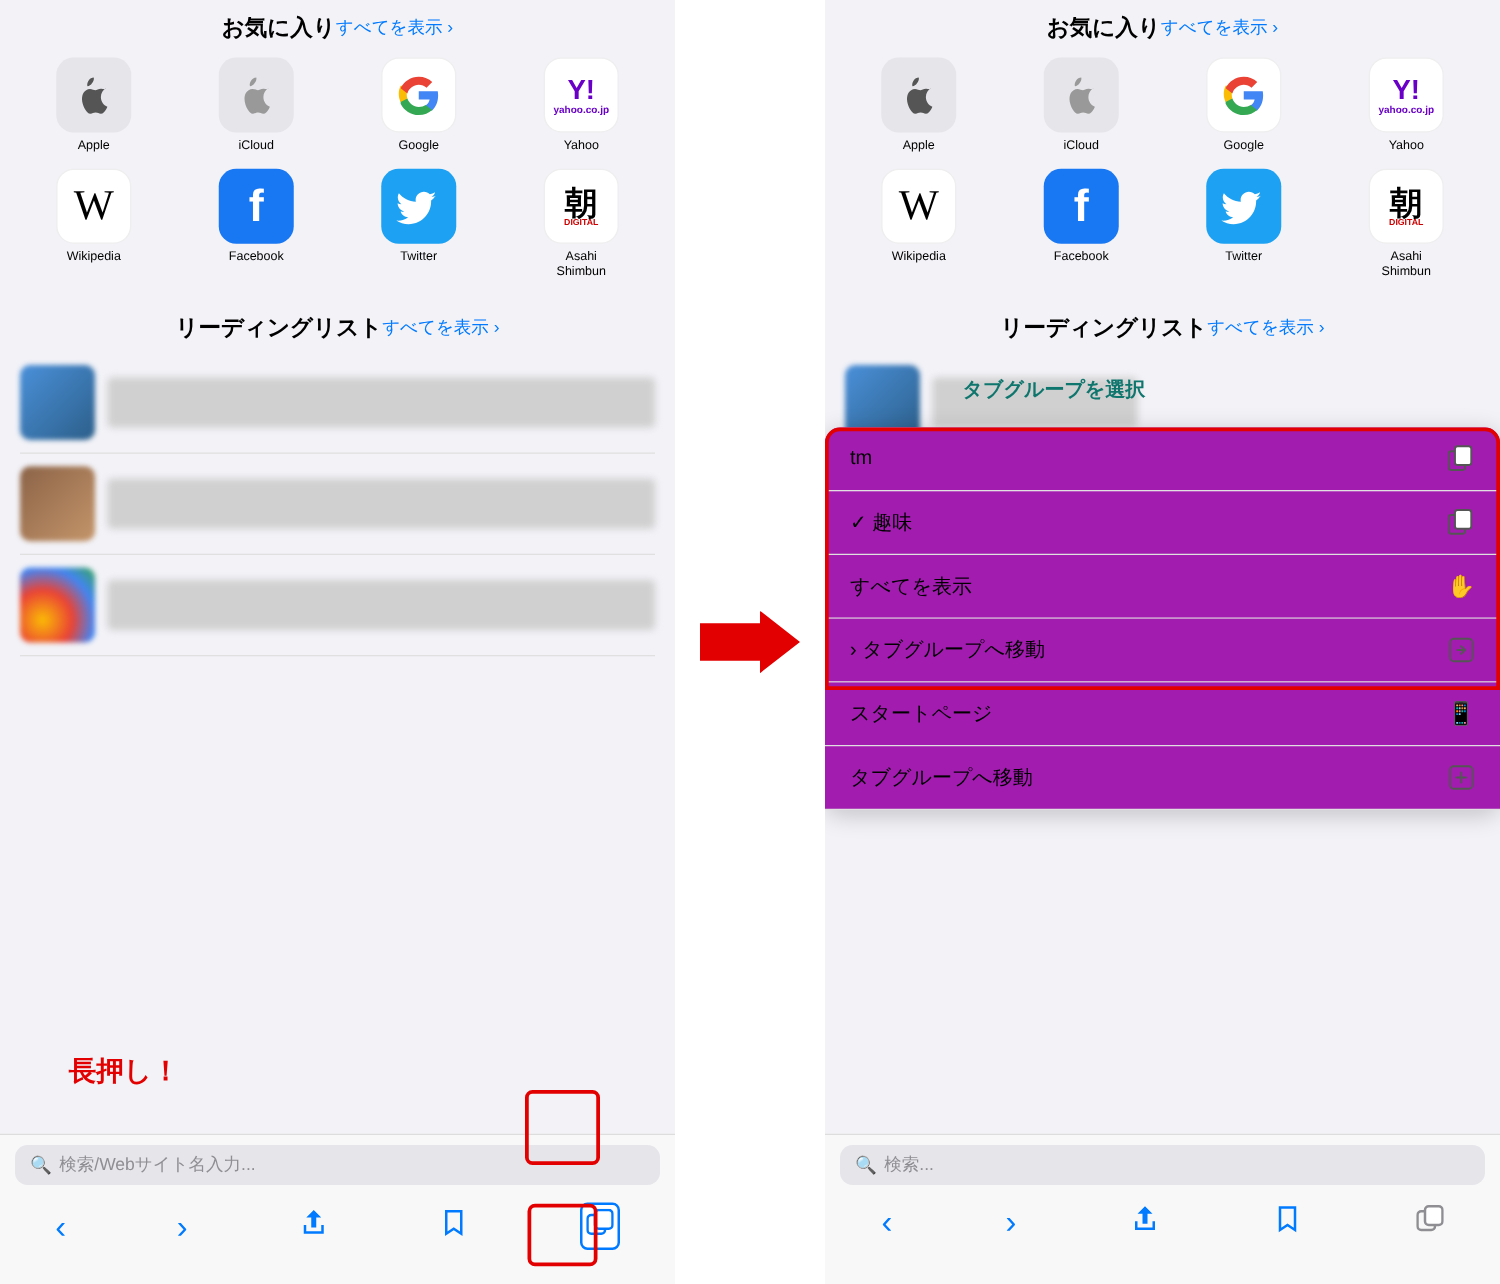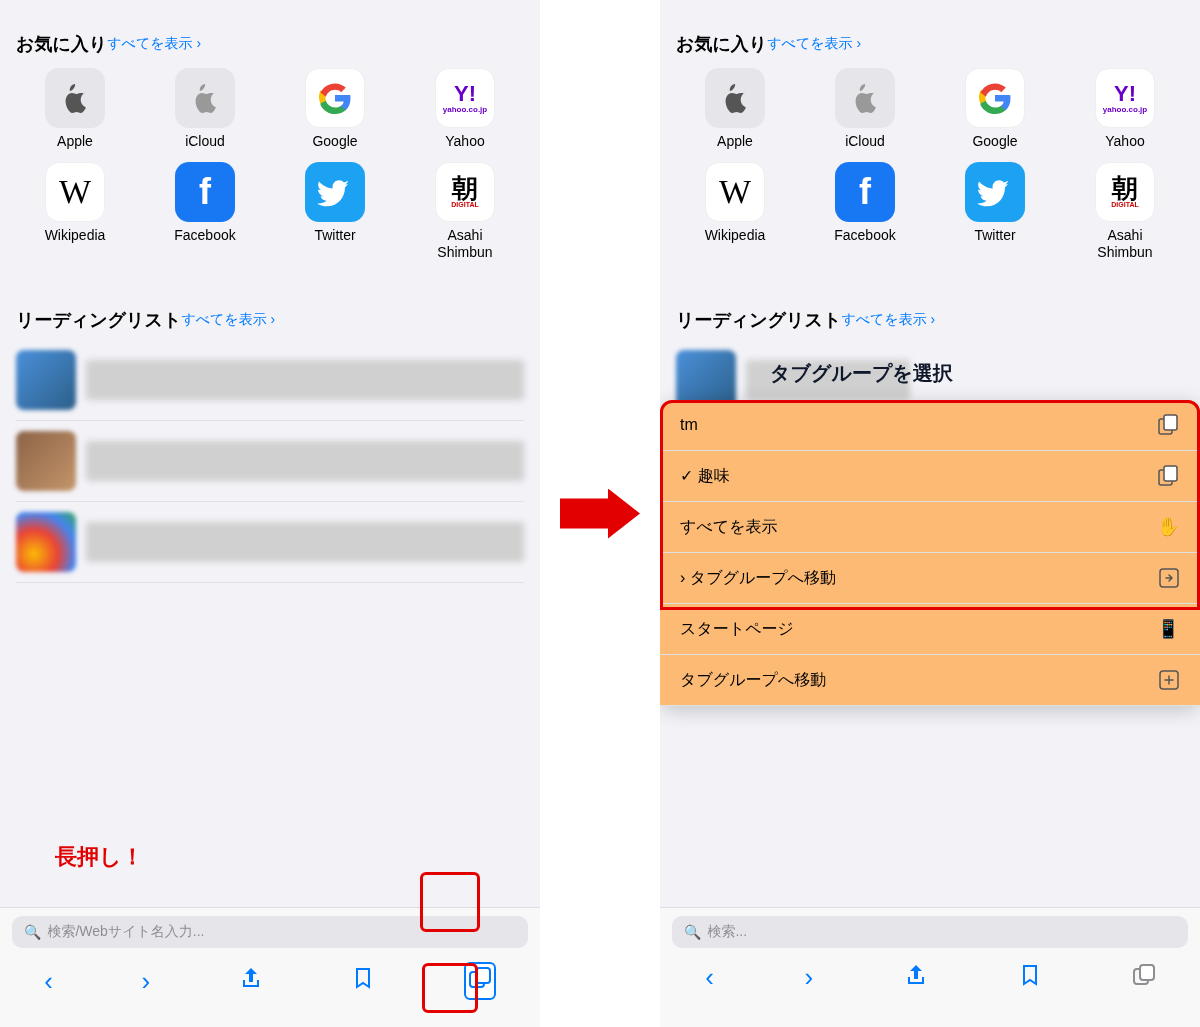--- a/index.html
+++ b/index.html
@@ -33,23 +33,23 @@
     .arrow-red {
       width: 80px;
       height: 50px;
       background: #e30000;
       clip-path: polygon(0 20%, 60% 20%, 60% 0%, 100% 50%, 60% 100%, 60% 80%, 0 80%);
     }
 
     
     .section-header {
       display: flex;
-      justify-content: flex-start;
-      align-items: center;
-      padding: 32px 16px 8px 16px;
+      justify-content: center;
+      align-items: center;
+      padding: 10px 16px 8px 16px;
     }
 
     .section-title {
       font-size: 18px;
       font-weight: 700;
       color: #000;
     }
 
     .section-link {
       font-size: 14px;
@@ -75,21 +75,21 @@
       height: 60px;
       border-radius: 14px;
       display: flex;
       align-items: center;
       justify-content: center;
       overflow: hidden;
       background: #e5e5ea;
     }
 
     .fav-label {
-      font-size: 14px;
+      font-size: 10px;
       color: #000;
       text-align: center;
       line-height: 1.2;
     }
 
     
     .reading-list-section {
       flex: 1;
       padding: 0 16px;
     }
@@ -172,21 +172,21 @@
     }
 
     .menu-item {
       display: flex;
       justify-content: space-between;
       align-items: center;
       padding: 14px 20px;
       border-bottom: 1px solid #e0e0e0;
       font-size: 16px;
       color: #000;
-      background: #fdba74;
+      background: #a21caf;
     }
 
     .menu-item:first-child {
       border-radius: 12px 12px 0 0;
     }
 
     
     .apple-svg { width: 36px; height: 36px; }
 
     
@@ -461,21 +461,21 @@
 
   <div style="padding: 0 16px; flex:1; position:relative;">
     <div class="reading-item" style="width:46%;">
       <div class="reading-thumb blue-blur"></div>
       <div class="reading-text" style="width:60px;"></div>
     </div>
     <div class="reading-item" style="width:46%;">
       <div class="reading-thumb brown-blur"></div>
     </div>
 
-    <div style="position:absolute; top: 20px; left: 110px; font-size:20px; font-weight:900; color:#0f172a;">タブグループを選択</div>
+    <div style="position:absolute; top: 20px; left: 110px; font-size:16px; font-weight:900; color:#0f766e;">タブグループを選択</div>
 
     <div style="position:absolute; top: 60px; left: 0; right: 0; background:#fff; border-radius:12px; box-shadow: 0 4px 20px rgba(0,0,0,0.2); z-index:5;">
 
       <div style="position:absolute; top:0; left:0; right:0; height: 210px; border: 3px solid #e30000; border-radius:12px 12px 0 0; z-index:10; pointer-events:none;"></div>
 
       <div class="menu-item" style="border-radius:12px 12px 0 0;">
         <span>tm</span>
         <svg width="22" height="22" viewBox="0 0 22 22">
           <rect x="1" y="5" width="13" height="15" rx="2" stroke="#555" stroke-width="1.5" fill="none"></rect>
           <rect x="6" y="1" width="13" height="15" rx="2" stroke="#555" stroke-width="1.5" fill="white"></rect>

